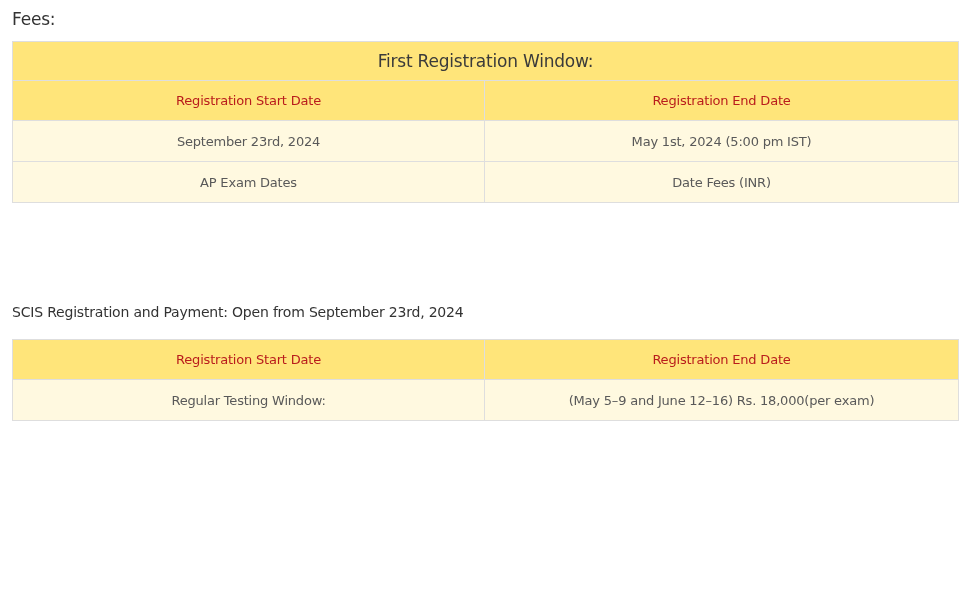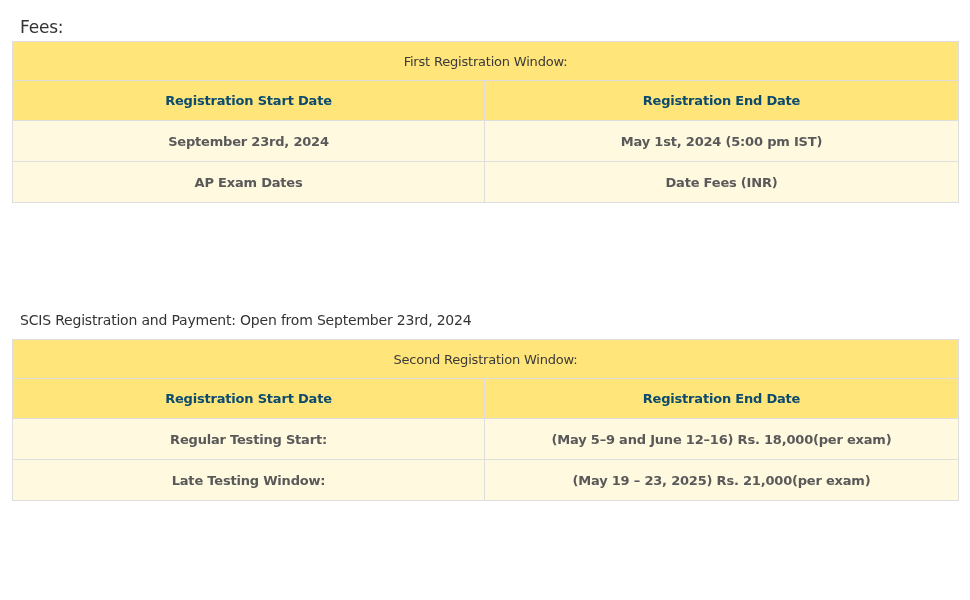--- a/index.html
+++ b/index.html
@@ -15,30 +15,30 @@
       color: #555555;
       position: relative;
     }
     .heading {
       position: absolute;
       left: 12px;
       top: 9px;
       font-size: 17px;
       color: #333333;
       letter-spacing: -0.2px;
-      margin: 8px;
+      margin: 0;
       font-weight: normal;
     }
     .caption {
       position: absolute;
       left: 12px;
       top: 304px;
       font-size: 14px;
       color: #333333;
-      margin: 8px;
+      margin: 0;
       letter-spacing: -0.2px;
     }
     table.fees {
       position: absolute;
       left: 12px;
       width: 946px;
       border-collapse: collapse;
       table-layout: fixed;
       font-size: 13px;
     }
@@ -50,34 +50,33 @@
       padding: 0;
       letter-spacing: -0.2px;
     }
     table.fees col.c1 { width: 472px; }
     table.fees col.c2 { width: 474px; }
     tr.title-row th {
       background: #ffe57a;
       height: 38px;
       font-weight: normal;
       color: #3a3a3a;
-      font-size: 13px;
+      font-size: 17px;
     }
     tr.head-row th {
       background: #ffe57a;
       height: 39px;
-      font-weight: bold;
-      color: #0c4a6e;
+      font-weight: normal;
+      color: #b91c1c;
       font-size: 13px;
     }
     tr.body-row td {
       background: #fff9e0;
       height: 40px;
       color: #595959;
-      font-weight: bold;
     }
   </style>
 </head>
 <body>
 
 <h2 class="heading">Fees:</h2>
 
 <table class="fees" id="table-first">
   <colgroup>
       <col class="c1">
@@ -103,29 +102,22 @@
   </table>
 
 <p class="caption">SCIS Registration and Payment: Open from September 23rd, 2024</p>
 
 <table class="fees" id="table-second">
   <colgroup>
       <col class="c1">
       <col class="c2">
     </colgroup>
   <tbody>
-      <tr class="title-row">
-    <th colspan="2">Second Registration Window:</th>
-  </tr>
   <tr class="head-row">
     <th>Registration Start Date</th>
     <th>Registration End Date</th>
   </tr>
   <tr class="body-row">
-    <td>Regular Testing Start:</td>
+    <td>Regular Testing Window:</td>
     <td>(May 5–9 and June 12–16) Rs. 18,000(per exam)</td>
-  </tr>
-  <tr class="body-row">
-    <td>Late Testing Window:</td>
-    <td>(May 19 – 23, 2025) Rs. 21,000(per exam)</td>
   </tr>
 </tbody>
   </table>
 
 </body></html>

